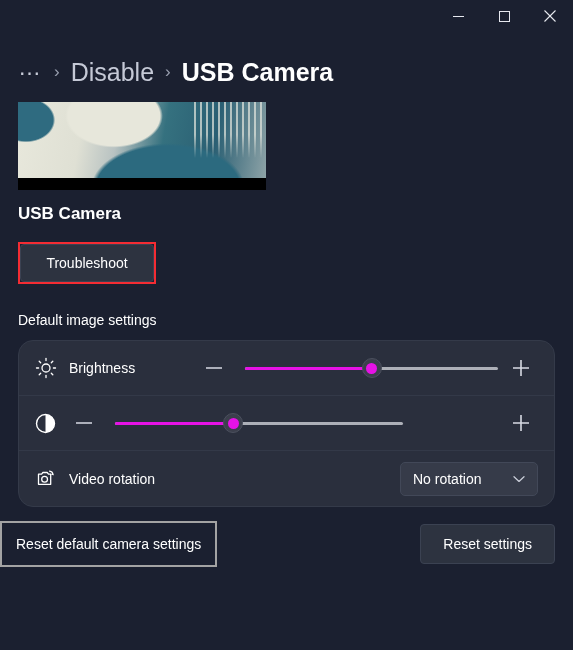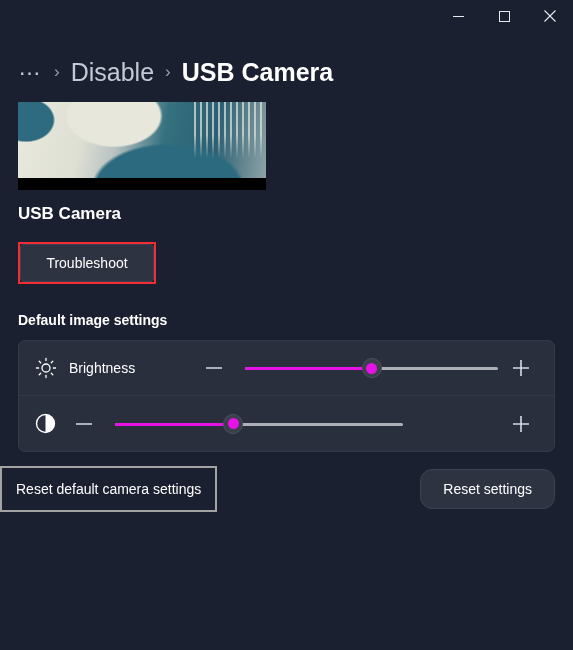--- a/index.html
+++ b/index.html
@@ -136,31 +136,31 @@
     padding: 10px 0;
     min-width: 126px;
     text-align: center;
     cursor: pointer;
   }
   .btn-troubleshoot { width: 134px; }
   .btn-disable { width: 126px; }
 
   .section-title {
     font-size: 14px;
-    font-weight: 700;
+    font-weight: 400;
     margin-top: 28px;
     color: #ffffff;
   }
 
   
   .card {
     margin-top: 12px;
     background: #2a2f3d;
     border: 1px solid #343a49;
-    border-radius: 7px;
+    border-radius: 15px;
     overflow: hidden;
   }
   .row {
     display: flex;
     align-items: center;
     height: 55px;
     padding: 0 16px;
     border-bottom: 1px solid #333948;
   }
   .row:last-child { border-bottom: none; }
@@ -264,21 +264,21 @@
   }
   .reset-label {
     font-size: 14px;
     color: #ffffff;
     white-space: nowrap;
   }
   .btn-reset {
     margin-left: auto;
     background: #2d3340;
     border: 1px solid #3b4252;
-    border-radius: 12px;
+    border-radius: 4px;
     color: #ffffff;
     font-family: "Liberation Sans", sans-serif;
     font-size: 14px;
     padding: 11px 22px;
     cursor: pointer;
   }
 </style>
 </head>
 <body>
 
@@ -385,20 +385,39 @@
           </span>
       </span>
       <span class="plus">
         <svg width="18" height="18" viewBox="0 0 18 18" aria-hidden="true">
           <line x1="9" y1="1" x2="9" y2="17" stroke="currentColor" stroke-width="1.6"></line>
           <line x1="1" y1="9" x2="17" y2="9" stroke="currentColor" stroke-width="1.6"></line>
         </svg>
       </span>
     </div>
 
+    <div class="row">
+      <span class="row-icon">
+        <svg width="22" height="22" viewBox="0 0 22 22" aria-hidden="true">
+          <path d="M3.5 6.2 h3.1 l1.3 -1.7 h4.3 l1.3 1.7 h2.2 v10.1 h-12.2 z" fill="none" stroke="currentColor" stroke-width="1.3" stroke-linejoin="round"></path>
+          <circle cx="9.6" cy="11.3" r="2.9" fill="none" stroke="currentColor" stroke-width="1.3"></circle>
+          <path d="M14.6 3.2 a4 4 0 0 1 3.4 3.1" fill="none" stroke="currentColor" stroke-width="1.3" stroke-linecap="round"></path>
+          <path d="M18.6 7.4 l-0.7 -2.1 l-2.0 0.9 z" fill="currentColor"></path>
+        </svg>
+      </span>
+      <span class="row-label">Video rotation</span>
+      <span class="dropdown">
+        <span class="dropdown-value">No rotation</span>
+        <span class="chev">
+          <svg width="12" height="8" viewBox="0 0 12 8" aria-hidden="true">
+            <polyline points="1,1.8 6,6.4 11,1.8" fill="none" stroke="currentColor" stroke-width="1.3" stroke-linecap="round" stroke-linejoin="round"></polyline>
+          </svg>
+        </span>
+      </span>
+    </div>
 
   </div>
 </div>
 
 <div class="reset-row">
   <span class="reset-label-wrap">
     <span class="reset-label">Reset default camera settings</span>
   </span>
   <button class="btn-reset">Reset settings</button>
 </div>

